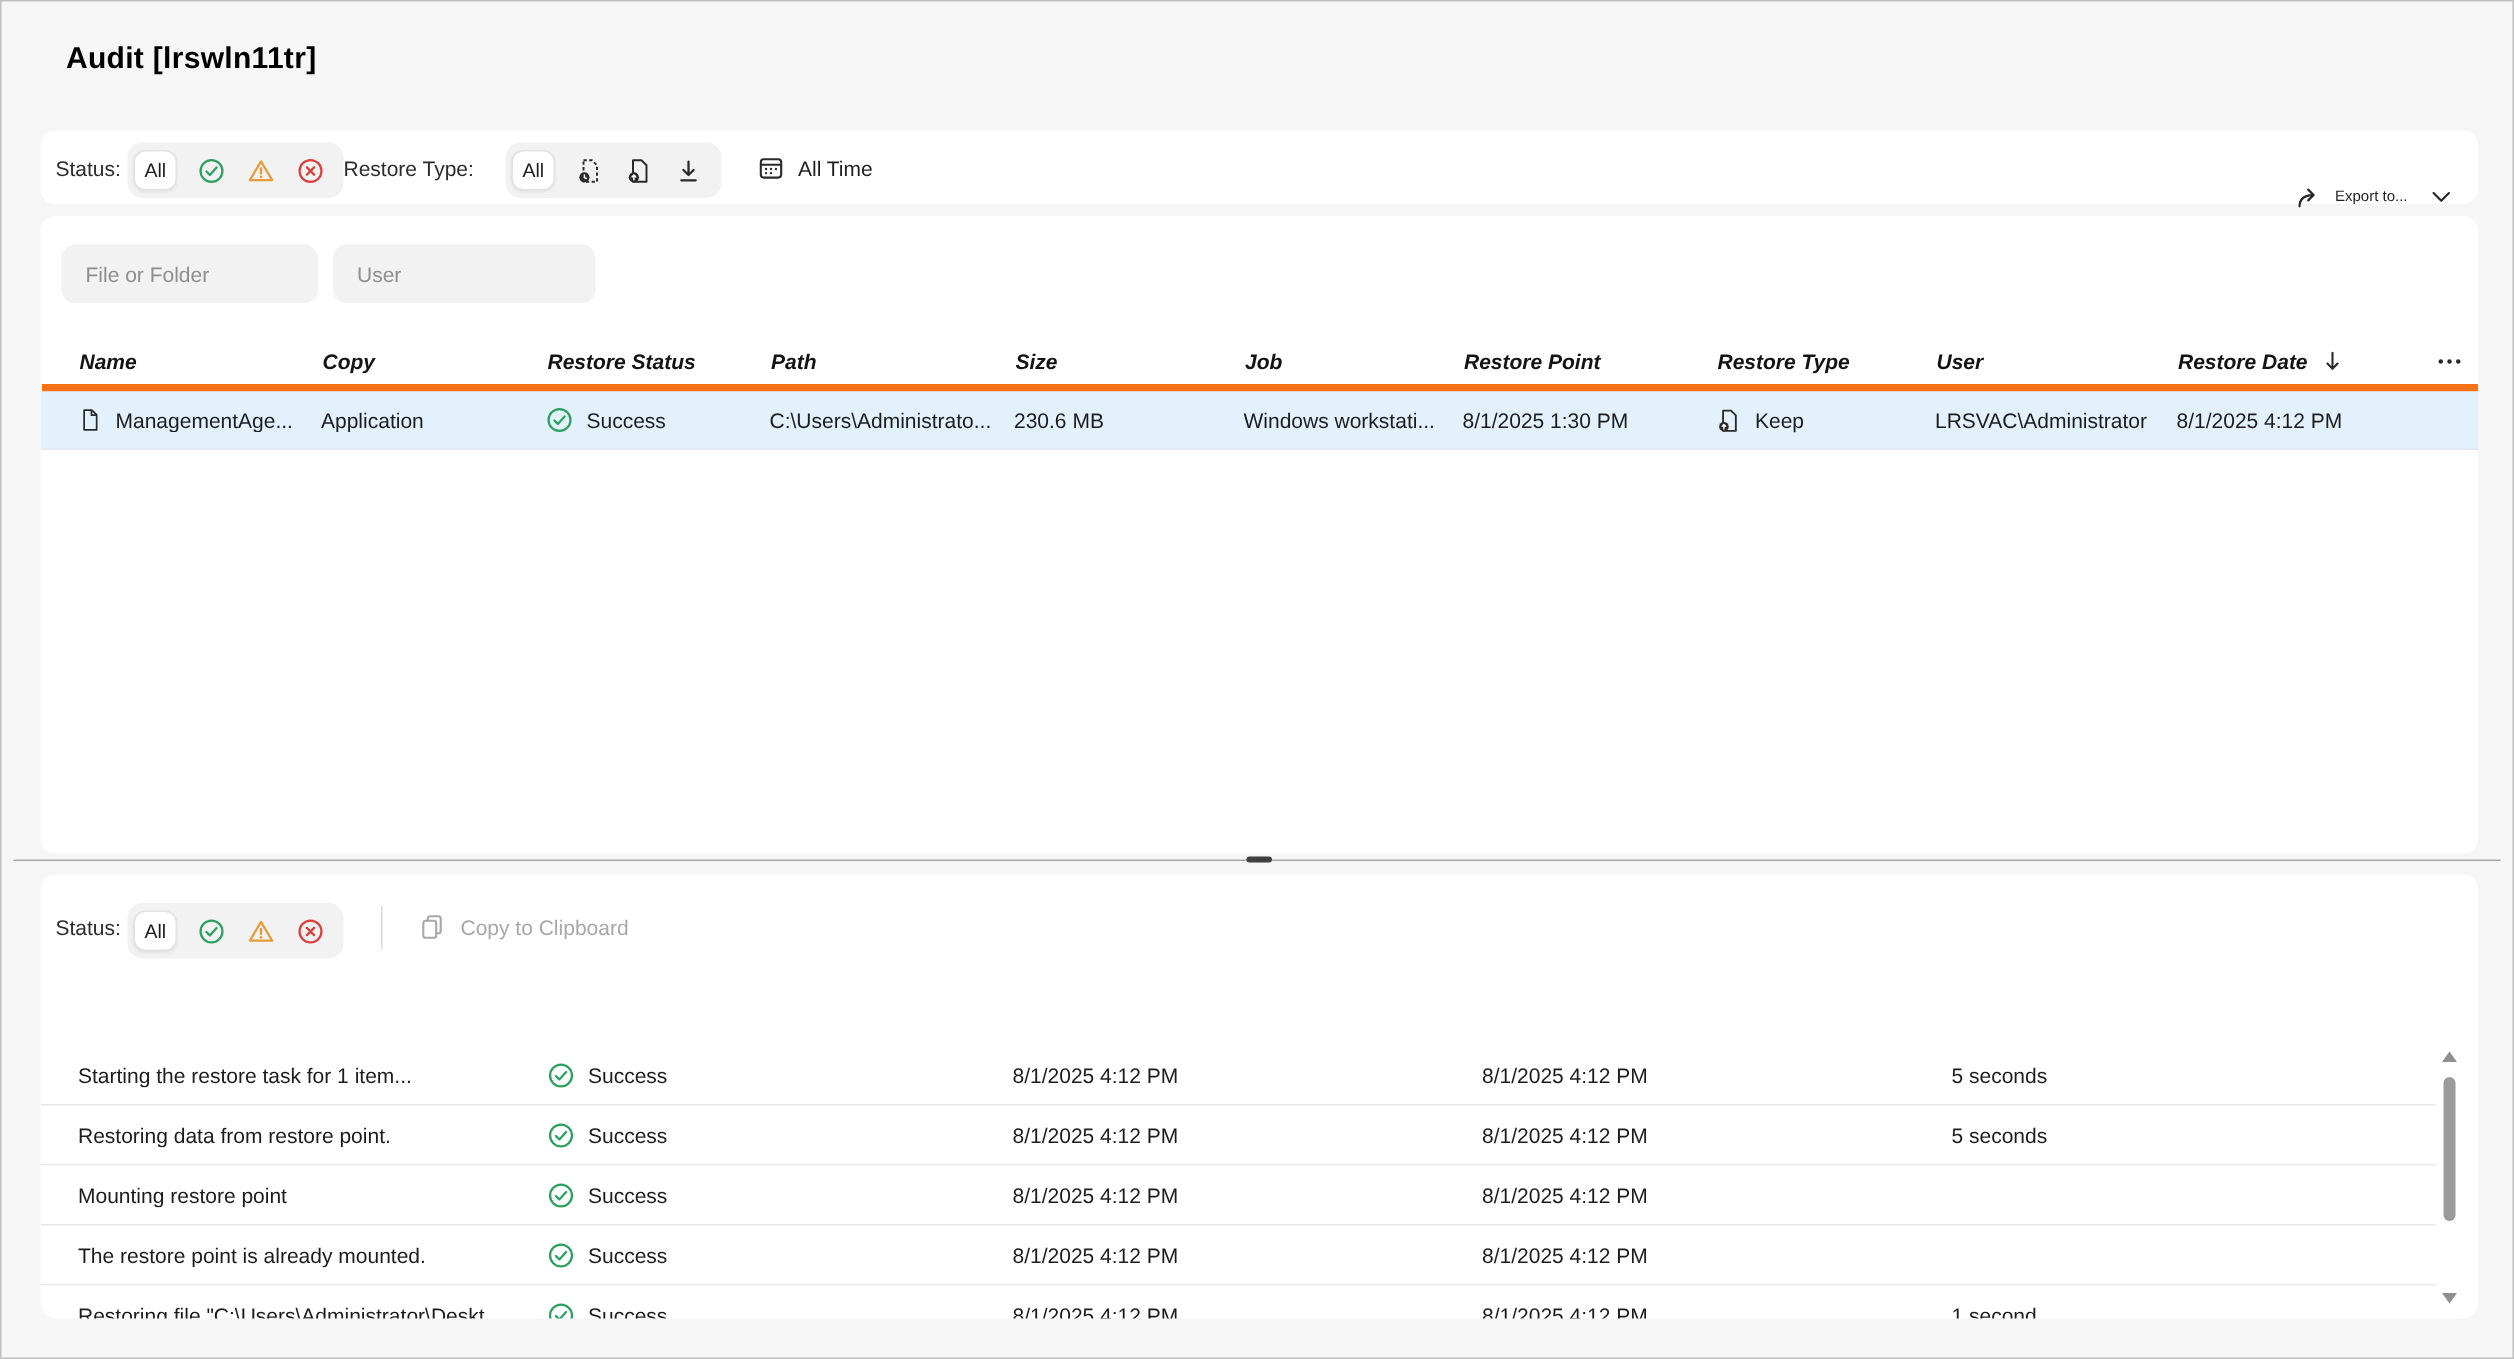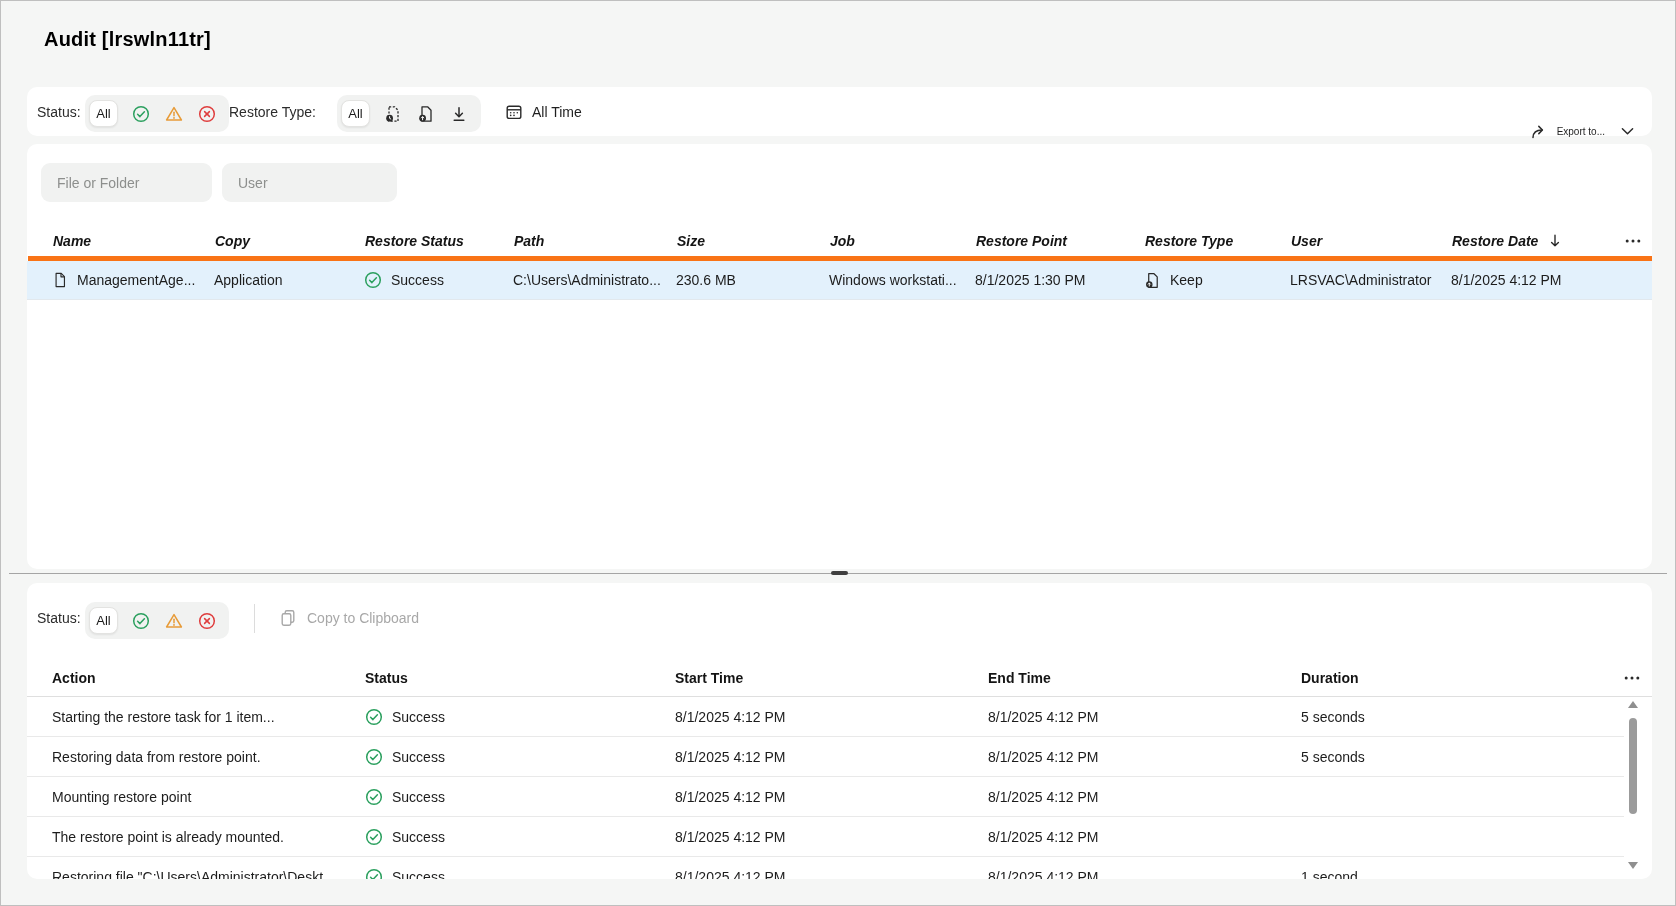--- a/index.html
+++ b/index.html
@@ -322,34 +322,20 @@
 
     <button class="copy-btn">
       <span class="gray">
           <svg width="18" height="18">
             <use href="#ic-copy"></use>
           </svg>
         </span>
       <span>Copy to Clipboard</span>
     </button>
 
-    <div class="lgrid log-header">
-      <div class="hcell">Action</div>
-      <div class="hcell">Status</div>
-      <div class="hcell">Start Time</div>
-      <div class="hcell">End Time</div>
-      <div class="hcell">Duration</div>
-      <div class="hcell">
-          <button class="seg-ic ink" style="width:20px;height:20px">
-            <svg width="18" height="18">
-              <use href="#ic-dots"></use>
-            </svg>
-          </button>
-        </div>
-    </div>
 
     <div class="log-rows">
       <div class="lgrid log-row">
         <div class="cell">Starting the restore task for 1 item...</div>
         <div class="cell icell">
             <span class="green">
               <svg width="18" height="18">
                 <use href="#ic-check"></use>
               </svg>
             </span>

